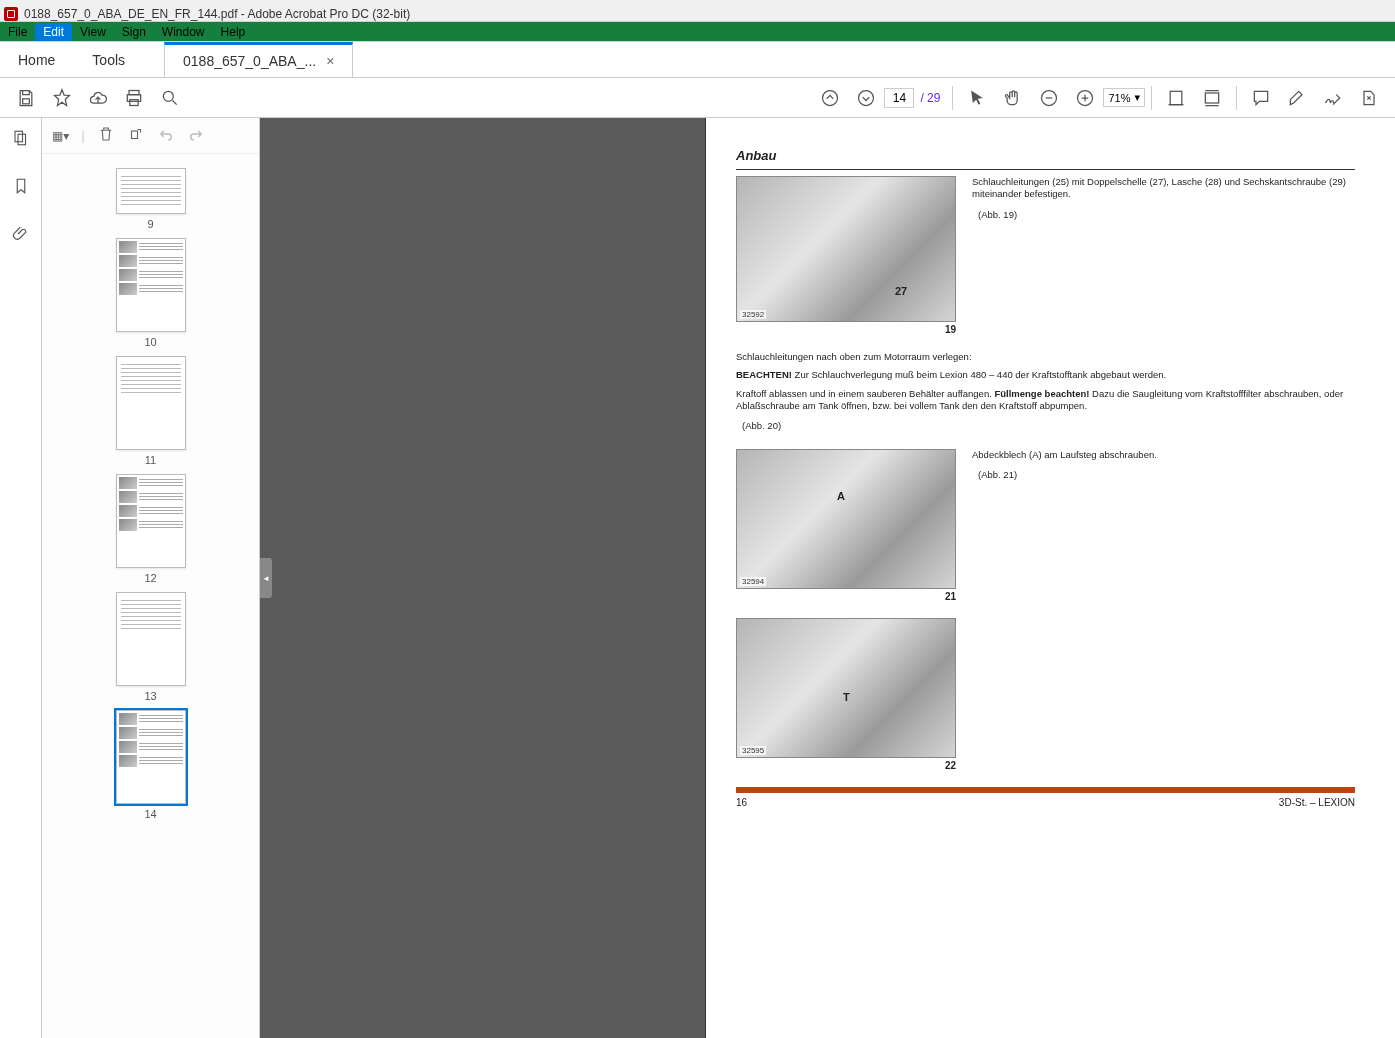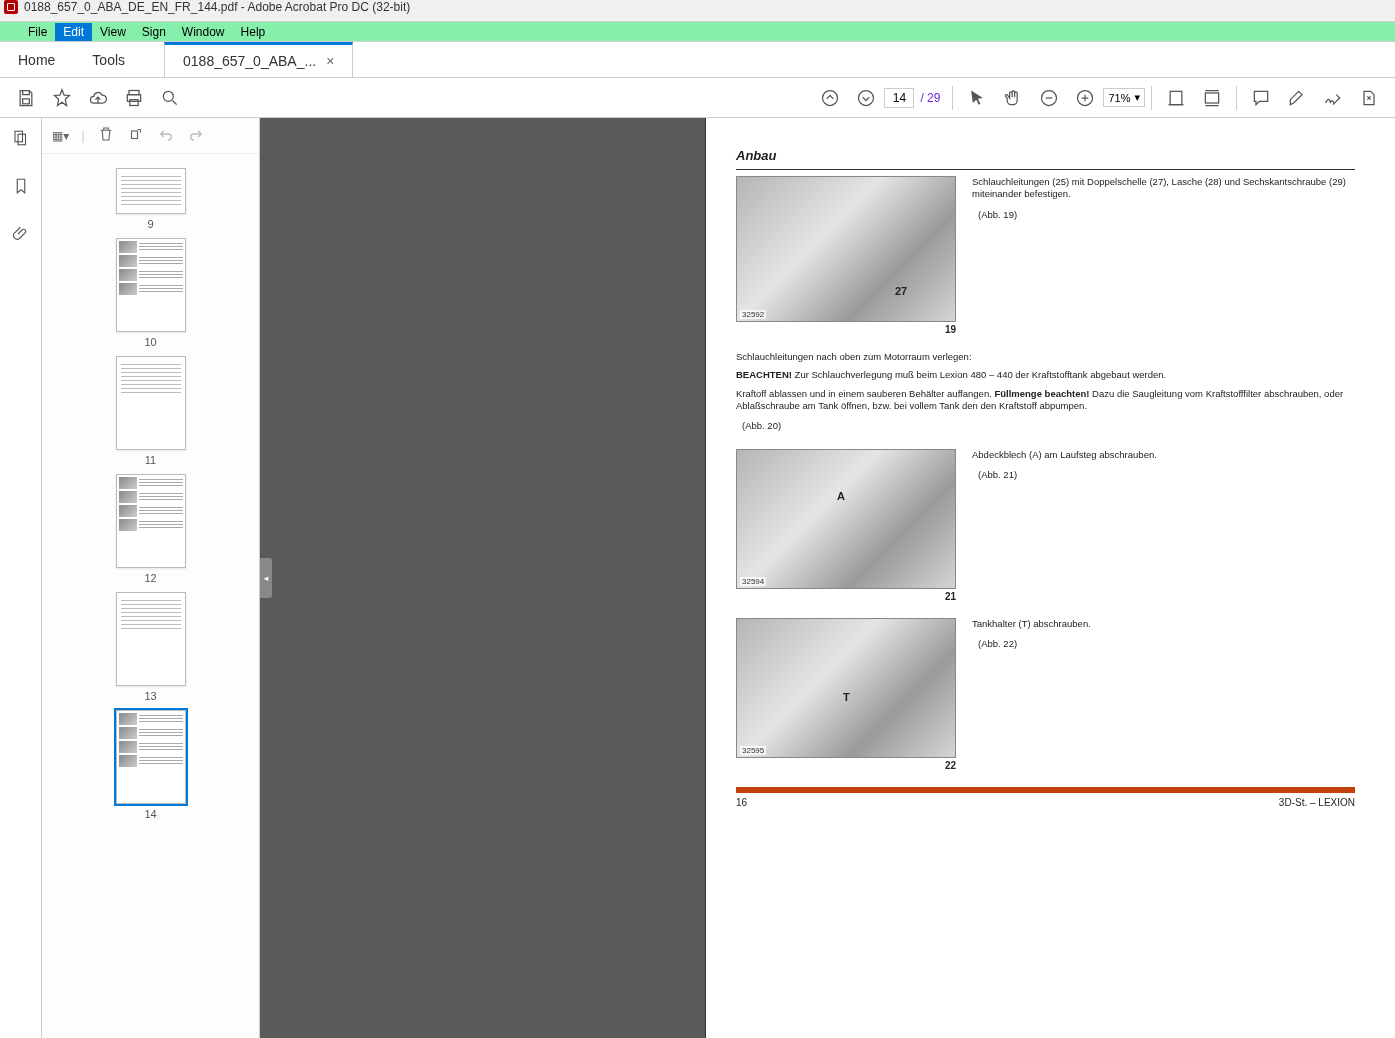--- a/index.html
+++ b/index.html
@@ -1,21 +1,21 @@
 <!DOCTYPE html>
 <html><head>
 <meta charset="utf-8">
 <style>
 * { box-sizing: border-box; margin: 0; padding: 0; }
 body { font-family: "Segoe UI", Arial, sans-serif; font-size: 12px; background: #fff; overflow: hidden; width: 1395px; height: 1038px; }
-.title-bar { height: 22px; background: #f0f0f0; display: flex; align-items: flex-start; padding: 0 4px; border-bottom: 1px solid #d0d0d0; }
+.title-bar { height: 22px; background: #f0f0f0; display: flex; align-items: flex-end; padding: 0 4px; border-bottom: 1px solid #d0d0d0; }
 .title-bar .app-icon { width: 14px; height: 14px; background: #b30000; border-radius: 2px; margin-right: 6px; position: relative; }
 .title-bar .app-icon::after { content: ""; position: absolute; inset: 3px; border: 1px solid #fff; border-radius: 1px; }
 .title-bar .title { color: #333; }
-.menu-bar { height: 20px; background: #86efac; display: flex; align-items: center; padding: 0 20px; border-bottom: 1px solid #d0d0d0; font-size: 12px; }
+.menu-bar { height: 20px; background: #15803d; display: flex; align-items: center; padding: 0 0; border-bottom: 1px solid #d0d0d0; font-size: 12px; }
 .menu-bar .mi { padding: 2px 8px; cursor: pointer; }
 .menu-bar .mi.active { background: #0078d7; color: #fff; }
 .tab-bar { height: 36px; display: flex; align-items: center; border-bottom: 1px solid #ccc; }
 .tab-bar .tab { padding: 0 18px; height: 100%; display: flex; align-items: center; font-size: 14px; color: #333; border-right: 1px solid transparent; cursor: pointer; }
 .tab-bar .tab.active { border-top: 3px solid #0078d7; border-right: 1px solid #ccc; border-left: 1px solid #ccc; }
 .tab-bar .tab .close { margin-left: 10px; color: #666; font-size: 14px; }
 .toolbar { height: 40px; border-bottom: 1px solid #ccc; display: flex; align-items: center; padding: 0 8px; background: #fff; }
 .toolbar .tb-btn { width: 32px; height: 32px; display: flex; align-items: center; justify-content: center; color: #555; cursor: pointer; margin: 0 2px; }
 .toolbar .sep { width: 1px; height: 24px; background: #ccc; margin: 0 6px; }
 .toolbar .spacer { flex: 1; }
@@ -435,24 +435,20 @@
             </div>
           </div>
           <div class="section">
             <div class="fig">
               <div class="img-box" style="height:140px">
                 <div class="id">32595</div>
                 <div class="callout" style="left:106px;top:72px">T</div>
               </div>
               <div class="num">22</div>
             </div>
-            <div class="txt">
-              <p>Tankhalter (T) abschrauben.</p>
-              <p class="ref">(Abb. 22)</p>
-            </div>
           </div>
         </div>
       <div class="footer">
         <span>16</span>
         <span>3D-St. – LEXION</span>
       </div>
     </div>
   </div>
 </div>
 

